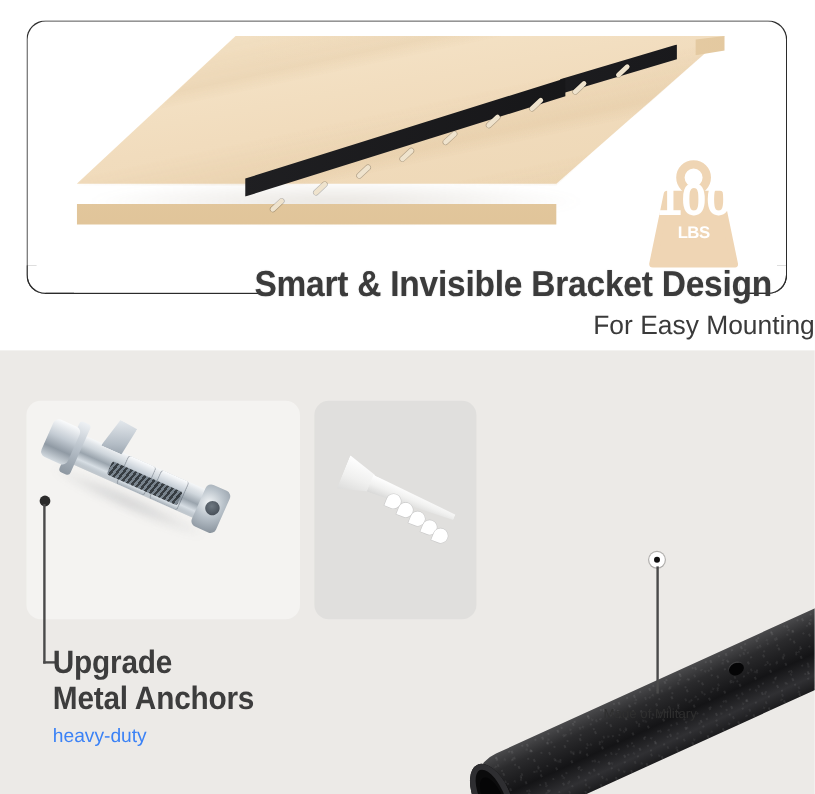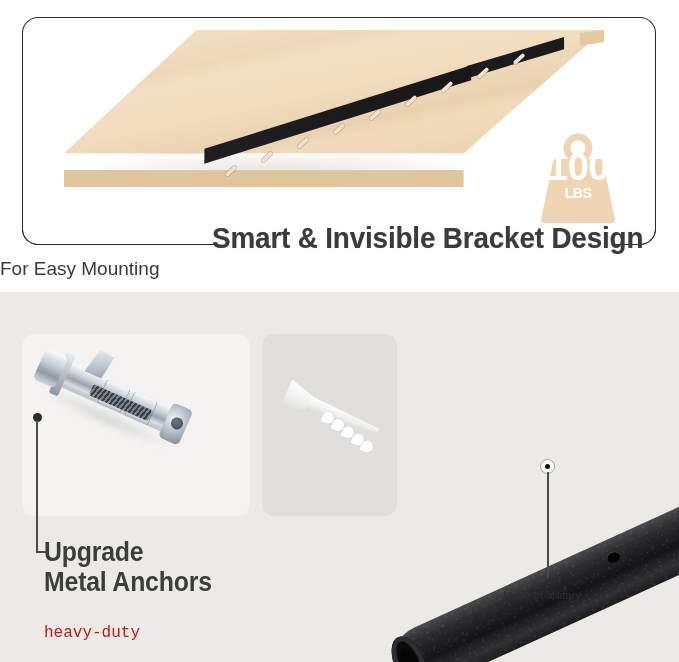--- a/index.html
+++ b/index.html
@@ -81,22 +81,22 @@
 
   
   .headline{
     position:absolute;left:212px;top:222px;width:420px;
     font-family:"Liberation Sans Narrow","Liberation Sans",sans-serif;
     font-weight:700;font-size:30px;line-height:32px;color:#3b3b3b;
     letter-spacing:-0.2px;white-space:nowrap;transform:scaleX(.93);transform-origin:left center;
     text-shadow:0 0 1px rgba(59,59,59,.35);
   }
   .subhead{
-    position:absolute;left:0;top:258px;width:679px;text-align:left;
-    font-size:19px;color:#3a3a3a;font-weight:400;
+    position:absolute;left:0;top:258px;width:679px;text-align:right;
+    font-size:22px;color:#3a3a3a;font-weight:400;
   }
 
   
   .bottom-section{position:absolute;left:0;top:292px;width:679px;height:370px;background:#eceae7;overflow:hidden;}
 
   .card{position:absolute;border-radius:12px;}
   .card-metal{left:22px;top:42px;width:228px;height:182px;background:#f4f3f1;}
   .card-plastic{left:262px;top:42px;width:135px;height:182px;background:#e0dfdd;}
 
   
@@ -162,21 +162,21 @@
   .dot-ring{position:absolute;width:13px;height:13px;border-radius:50%;background:#ffffff;
      box-shadow:0 0 0 1px rgba(0,0,0,.25);}
   .dot-ring:after{content:"";position:absolute;left:4px;top:4px;width:5px;height:5px;border-radius:50%;background:#111;}
 
   .label-bold{
     font-family:"Liberation Sans Narrow","Liberation Sans",sans-serif;
     font-weight:700;color:#3d3d3d;letter-spacing:-0.2px;
   }
   .label-upgrade{position:absolute;left:44px;top:538px;font-size:27px;line-height:29px;transform:scaleX(.92);transform-origin:left top;}
   .label-anchors{position:absolute;left:44px;top:568px;font-size:27px;line-height:29px;transform:scaleX(.92);transform-origin:left top;}
-  .label-heavy{position:absolute;left:44px;top:624px;font-size:16px;color:#b91c1c;font-weight:400;font-family:Liberation Mono, monospace;}
+  .label-heavy{position:absolute;left:44px;top:605px;font-size:16px;color:#3b82f6;font-weight:400;}
   .label-military{position:absolute;left:503px;top:585px;font-size:11px;line-height:21px;color:#2f2f2f;font-weight:400;}
 </style>
 </head>
 <body>
 
 <div class="page">
 
   <div class="top-section">
 
     <div class="frame-box">

